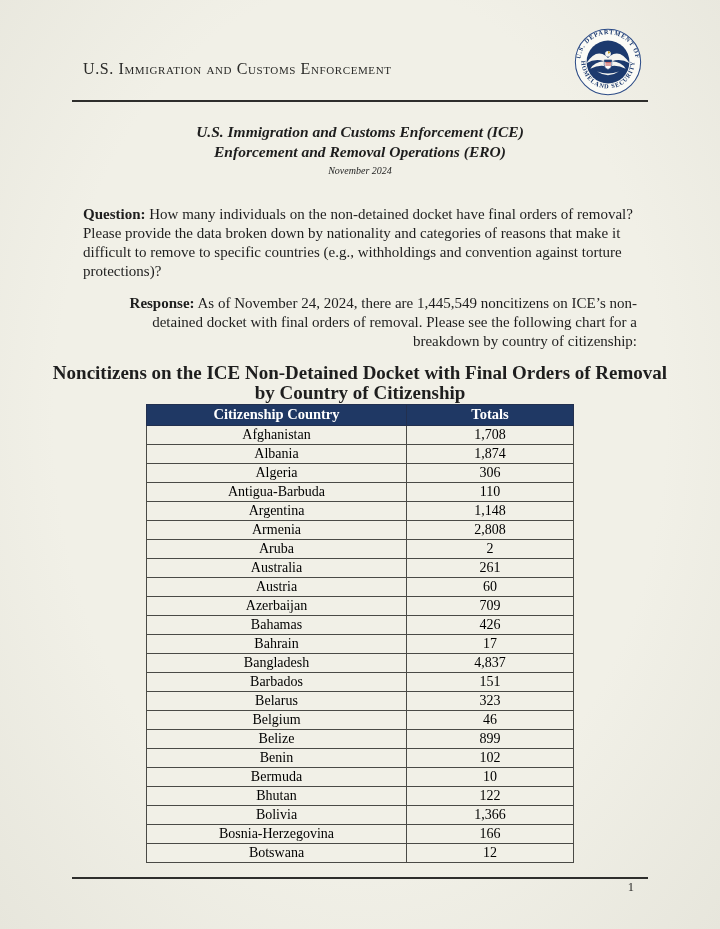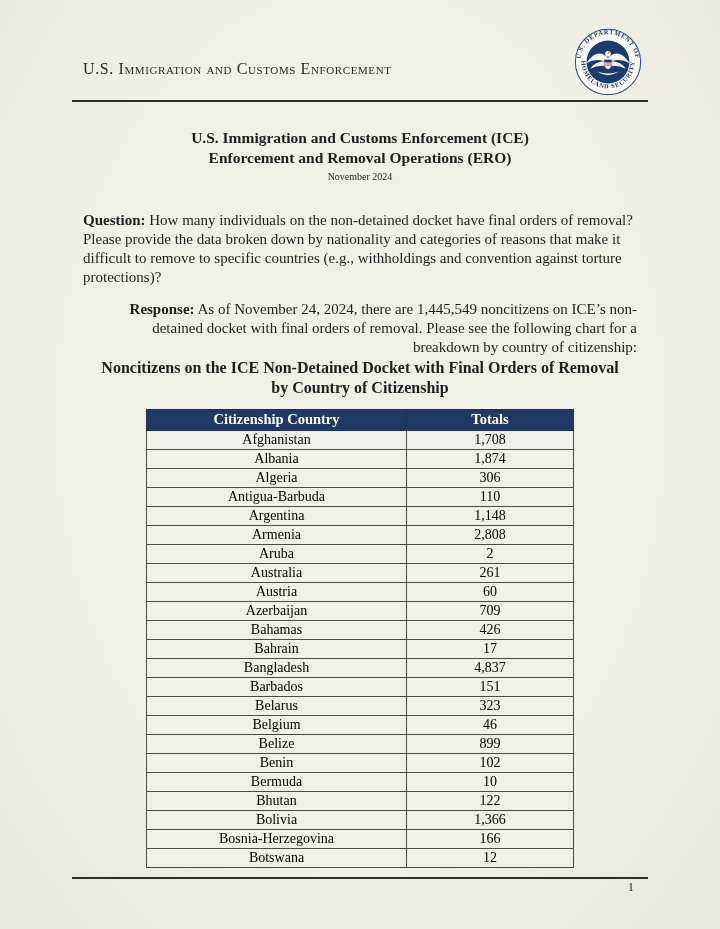--- a/index.html
+++ b/index.html
@@ -32,43 +32,44 @@
     color: #2a2a28;
     white-space: nowrap;
   }
   .seal { width: 68px; height: 68px; display: block; margin-top: 2px; }
   .top-rule {
     border: none;
     border-top: 2.5px solid #2e2e2c;
     margin: 4px 72px 0 72px;
   }
   
-  .doc-title { text-align: center; margin-top: 26px; line-height: 19.5px; }
+  .doc-title { text-align: center; margin-top: 20px; line-height: 19.5px; font-style: italic; }
   .doc-title .t-bold { font-weight: bold; font-size: 15.5px; }
   .doc-title .t-plain { font-weight: normal; font-size: 10px; }
   
   .para {
     margin: 13px 83px 0 83px;
     font-size: 15px;
     line-height: 19.3px;
     text-align: left;
   }
   .para b { font-weight: bold; }
   .q-para { margin-top: 24px; }
   .r-para { margin-top: 12px; text-align: right; }
   
   .table-title {
     text-align: center;
+    margin-top: 11px;
     font-weight: bold;
-    font-size: 16px;
+    font-size: 19px;
     line-height: 20px;
   }
   table.country-table {
     border-collapse: collapse;
-    margin: 11px auto 0 auto;
+    margin: 1px auto 0 auto;
     width: 427px;
     table-layout: fixed;
   }
   .country-table col.c-country { width: 260px; }
   .country-table col.c-total   { width: 167px; }
   .country-table th {
     color: #ffffff;
     font-weight: bold;
     font-size: 14.5px;
     padding: 1px 2px 2px 2px;

